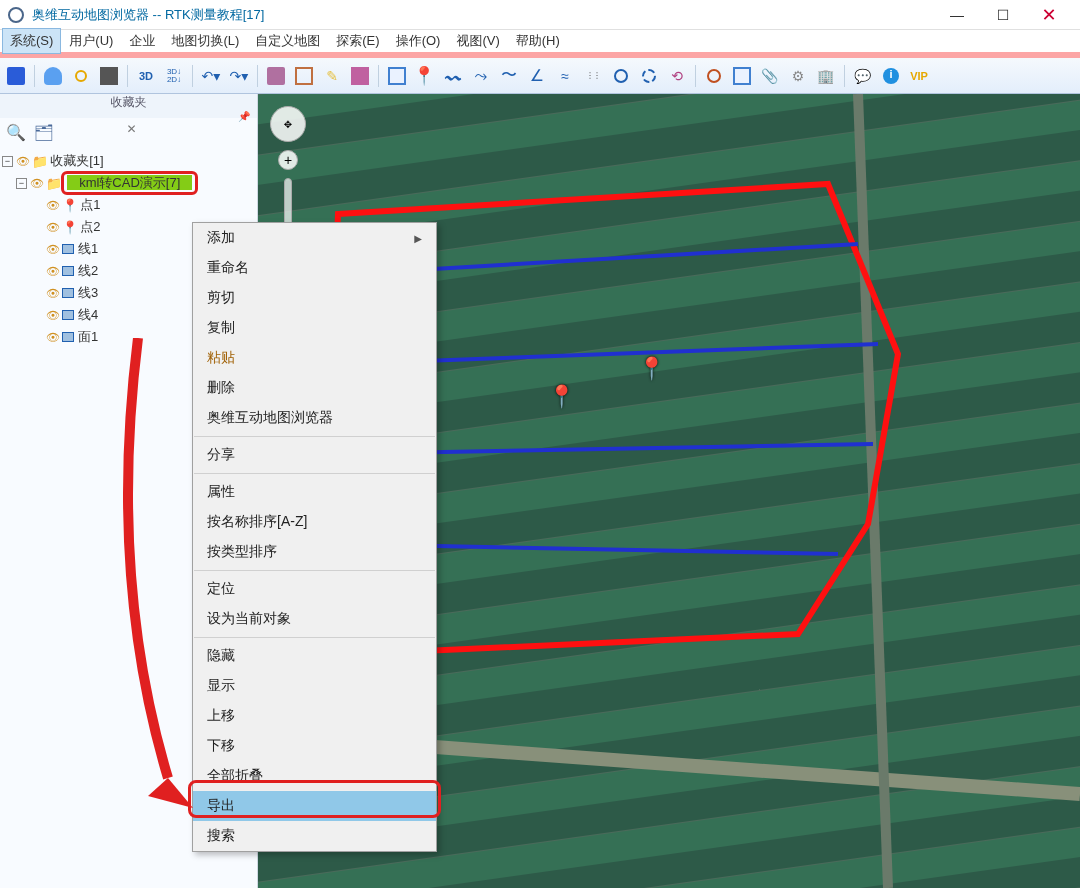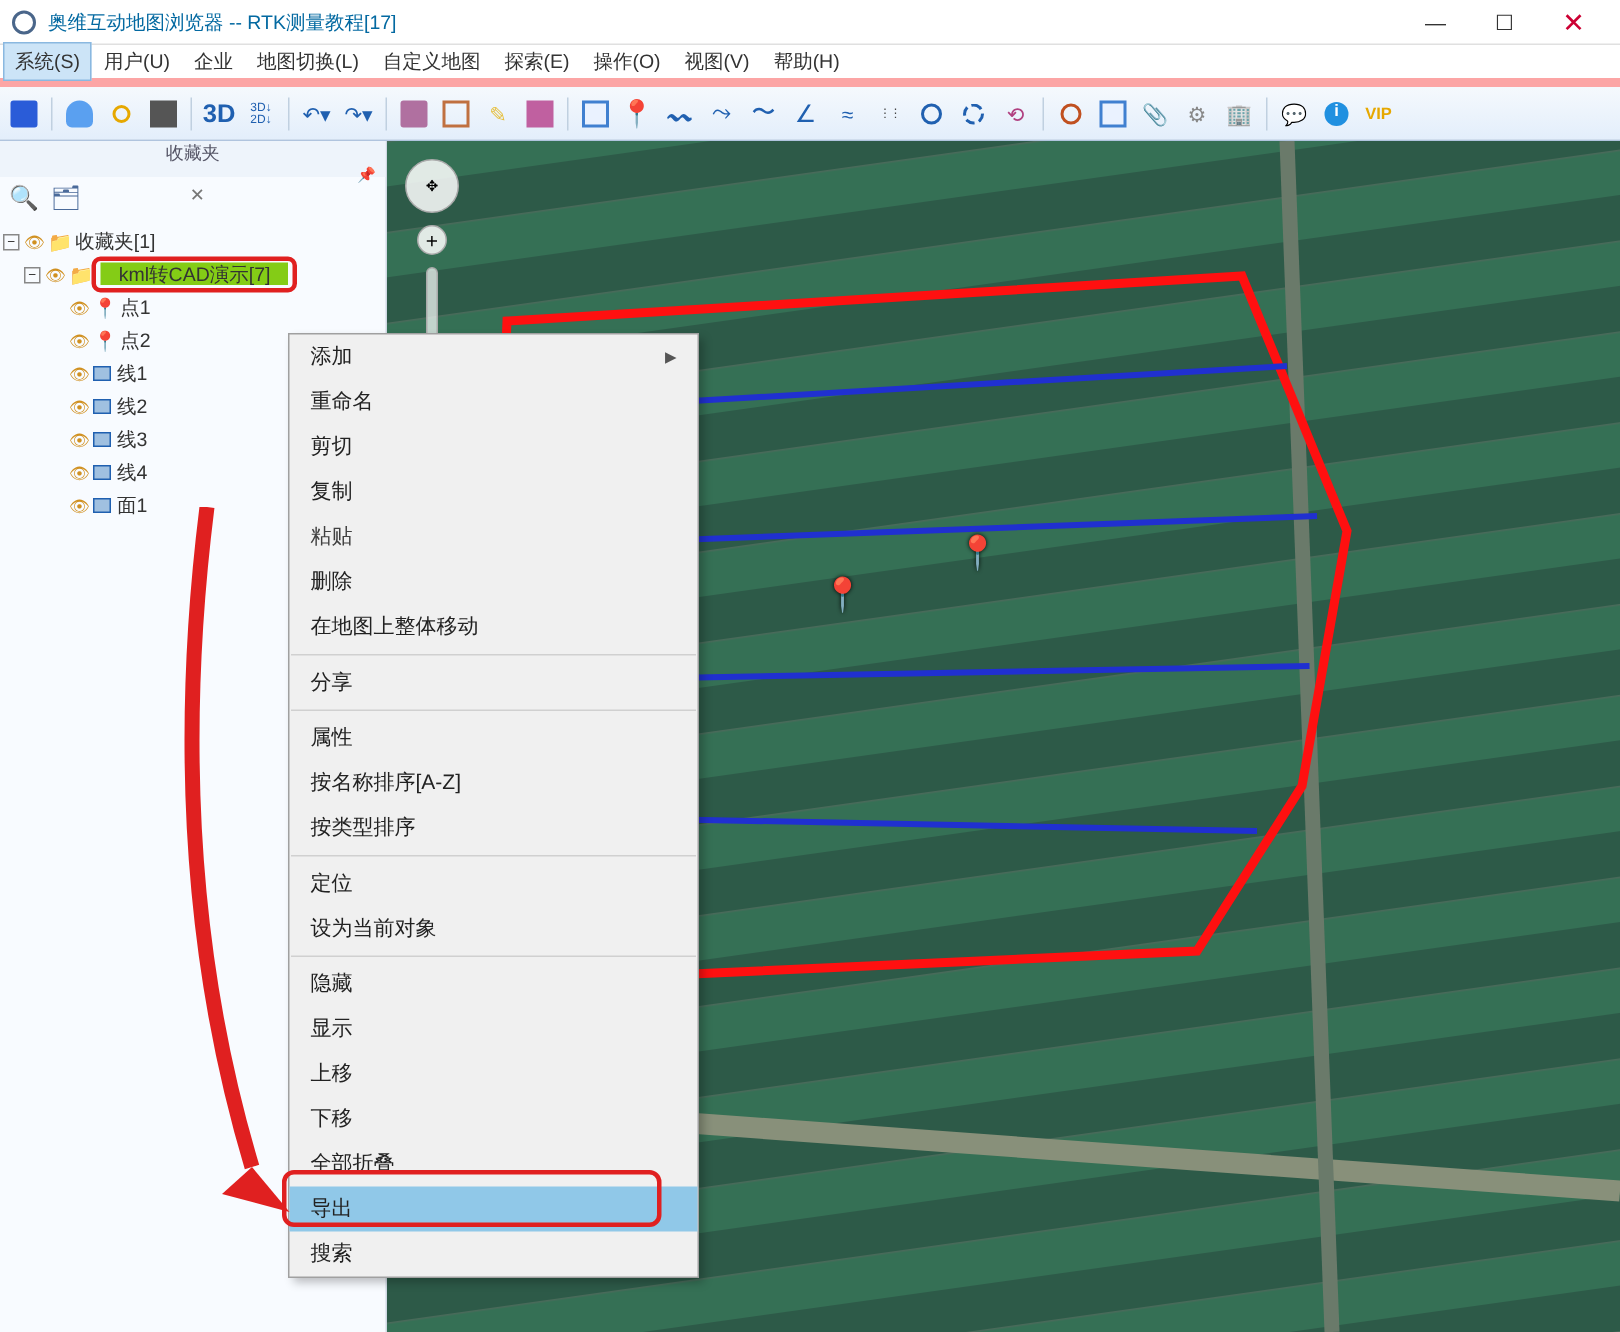--- a/index.html
+++ b/index.html
@@ -53,23 +53,23 @@
 .highlighted { background:#84cc16; padding:0 12px;}
 .red-annotation { border:3px solid #e02020; border-radius:6px; padding:0 3px; margin-left:-3px;}
 
 .mapview { flex:1; position:relative; overflow:hidden; background:#2a4a38;}
 .mapview svg { position:absolute; top:0; left:0;}
 .map-controls { position:absolute; left:12px; top:12px; display:flex; flex-direction:column; gap:8px; align-items:center;}
 .compass { width:36px; height:36px; background:rgba(255,255,255,0.85); border:1px solid #aaa; border-radius:50%; display:flex; align-items:center; justify-content:center; font-size:10px;}
 .zoombar { width:8px; height:60px; background:rgba(255,255,255,0.7); border:1px solid #aaa; border-radius:4px;}
 .zoombtn { width:20px; height:20px; background:rgba(255,255,255,0.85); border:1px solid #aaa; border-radius:50%; display:flex; align-items:center; justify-content:center; font-size:14px;}
 
-.context-menu { position:absolute; left:192px; top:222px; width:274px; background:#f0f0f0; border:1px solid #a0a0a0; box-shadow: 3px 3px 6px rgba(0,0,0,0.25); font-size:14px; z-index:10;}
+.context-menu { position:absolute; left:192px; top:222px; width:245px; background:#f0f0f0; border:1px solid #a0a0a0; box-shadow: 3px 3px 6px rgba(0,0,0,0.25); font-size:14px; z-index:10;}
 .context-menu .cm-item { height:30px; display:flex; align-items:center; padding:0 14px; color:#222;}
-.context-menu .cm-item.disabled { color:#404040;}
+.context-menu .cm-item.disabled { color:#a16207;}
 .context-menu .cm-item.highlighted { background:#90c8e8;text-align:right; }
 .context-menu .cm-item .arrow { margin-left:auto; font-size:10px; color:#555;}
 .context-menu .cm-sep { height:1px; background:#d0d0d0; margin:3px 1px;}
 
 .red-box-export { position:absolute; border:3px solid #e02020; border-radius:8px; left:188px; top:780px; width:253px; height:38px; z-index:11; pointer-events:none;}
 
 .arrow-annotation { position:absolute; left:98px; top:338px; z-index:12; pointer-events:none;}
 
 .map-pin { position:absolute; font-size:22px; color:#f0d020; text-shadow:0 0 3px #000;}
 </style>
@@ -106,21 +106,21 @@
   <div class="tb">
       <span class="ico ico-user"></span>
     </div>
   <div class="tb">
       <span class="ico ico-search"></span>
     </div>
   <div class="tb">
       <span class="ico ico-qr"></span>
     </div>
   <div class="sep"></div>
-  <div class="tb" style="color:#2060b0;font-size:17px;font-weight:bold">3D</div>
+  <div class="tb" style="color:#2060b0;font-size:11px;font-weight:bold">3D</div>
   <div class="tb" style="color:#2060b0;font-size:8px;line-height:8px;white-space:pre">3D↓
 2D↓</div>
   <div class="sep"></div>
   <div class="tb" style="color:#2060b0">↶▾</div>
   <div class="tb" style="color:#2060b0">↷▾</div>
   <div class="sep"></div>
   <div class="tb">
       <span class="ico ico-del"></span>
     </div>
   <div class="tb">
@@ -292,21 +292,21 @@
   <div class="cm-item">
       <span>复制</span>
     </div>
   <div class="cm-item disabled">
       <span>粘贴</span>
     </div>
   <div class="cm-item">
       <span>删除</span>
     </div>
   <div class="cm-item">
-      <span>在地图上整体移动</span>
+      <span>奥维互动地图浏览器</span>
     </div>
   <div class="cm-sep"></div>
   <div class="cm-item">
       <span>分享</span>
     </div>
   <div class="cm-sep"></div>
   <div class="cm-item">
       <span>属性</span>
     </div>
   <div class="cm-item">

